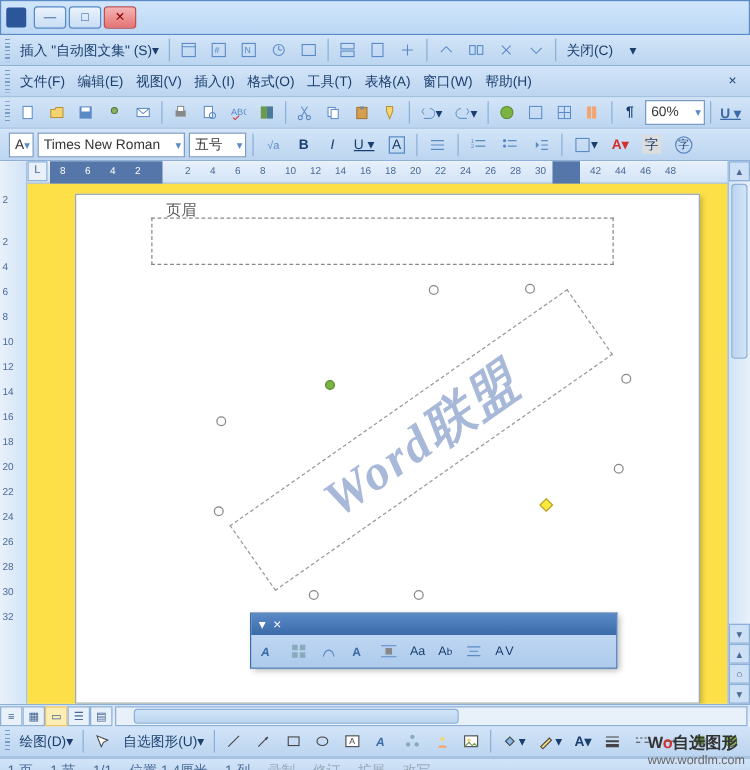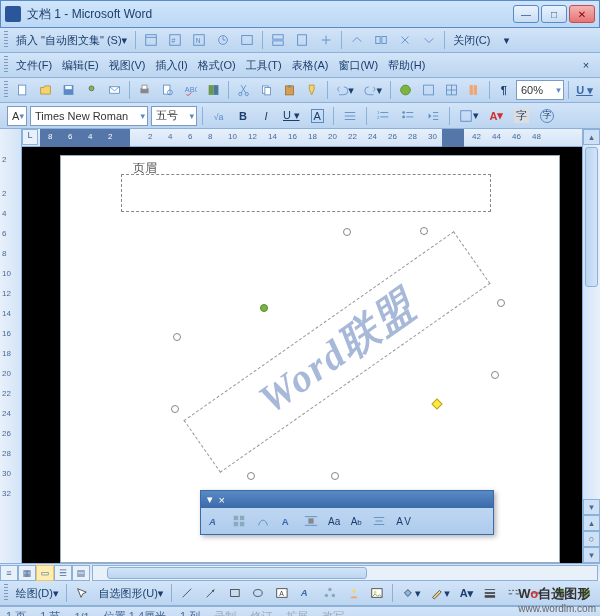--- a/index.html
+++ b/index.html
@@ -23,21 +23,21 @@
 .combo::after { content: "▾"; position: absolute; right: 2px; font-size: 9px; color: #5a8ac6; }
 
 .work { display: flex; height: 434px; background: #fff; }
 .vruler { width: 22px; background: linear-gradient(90deg,#e8f0fa,#d2e4f8); border-right: 1px solid #8db0d8; font-size: 8px; color: #4a6a95; position: relative; }
 .vruler .tick { position: absolute; left: 2px; }
 .rpanel { flex: 1; display: flex; flex-direction: column; position: relative; }
 .hruler { height: 18px; background: linear-gradient(#e8f0fa,#d2e4f8); border-bottom: 1px solid #8db0d8; font-size: 8px; color: #4a6a95; position: relative; }
 .hruler .lbox { position:absolute; left:0; top:0; width:16px; height:16px; border:1px solid #8db0d8; background:#e8f0fa; text-align:center; font-size:9px; color:#4a6a95; }
 .hruler .tick { position: absolute; top: 3px; }
 .hruler .dark { position:absolute; top:0; height:18px; background:#5576a8; }
-.doc { flex: 1; background: #000000; overflow: hidden; position: relative; padding-left: 32px; }
+.doc { flex: 1; background: #fde047; overflow: hidden; position: relative; padding-left: 32px; }
 .page { position: absolute; left: 38px; top: 8px; width: 500px; height: 408px; background: #fff; box-shadow: 2px 2px 4px rgba(0,0,0,0.2); border: 1px solid #9ab; }
 .header-box { position: absolute; left: 60px; top: 18px; width: 370px; height: 38px; border: 1px dashed #888; }
 .header-label { position: absolute; left: 72px; top: 4px; font-size: 12px; color: #555; }
 
 .wordart-sel { position: absolute; left: 116px; top: 76px; width: 320px; height: 240px; }
 .wordart-handle { position: absolute; width: 8px; height: 8px; background: #fff; border: 1px solid #888; border-radius: 50%; }
 .wordart-diamond { position: absolute; width: 8px; height: 8px; background: #ffeb3b; border: 1px solid #b8a030; transform: rotate(45deg); }
 .wordart-rot { position: absolute; width: 8px; height: 8px; background: #7cb342; border: 1px solid #558b2f; border-radius: 50%; }
 .wordart-text { position: absolute; left: 50%; top: 50%; transform: translate(-50%,-50%) rotate(-35deg); font-size: 40px; font-weight: bold; font-style: italic; color: #a7b8d8; font-family: "SimSun", serif; white-space: nowrap; letter-spacing: 2px; }
 .wa-dash { position:absolute; width:330px; height:64px; left:50%; top:50%; transform:translate(-50%,-50%) rotate(-35deg); border:1px dashed #999; }
@@ -65,21 +65,20 @@
 .watermark .r { color: #d32f2f; }
 .watermark .url { font-size: 10px; color: #666; font-weight: normal; display:block; text-align:right; }
 
 svg.ico { width:14px; height:14px; }
 </style>
 </head>
 <body>
 
 <div class="titlebar">
   <div class="icon"></div>
-  <div class="title">文档 1 - Microsoft Word</div>
   <div class="winbtns">
     <div class="winbtn">—</div>
     <div class="winbtn">□</div>
     <div class="winbtn close">✕</div>
   </div>
 </div>
 
 <div class="toolbar">
   <div class="grip"></div>
   <div class="tbtn"><span>插入 "自动图文集" (S)</span> ▾</div>

